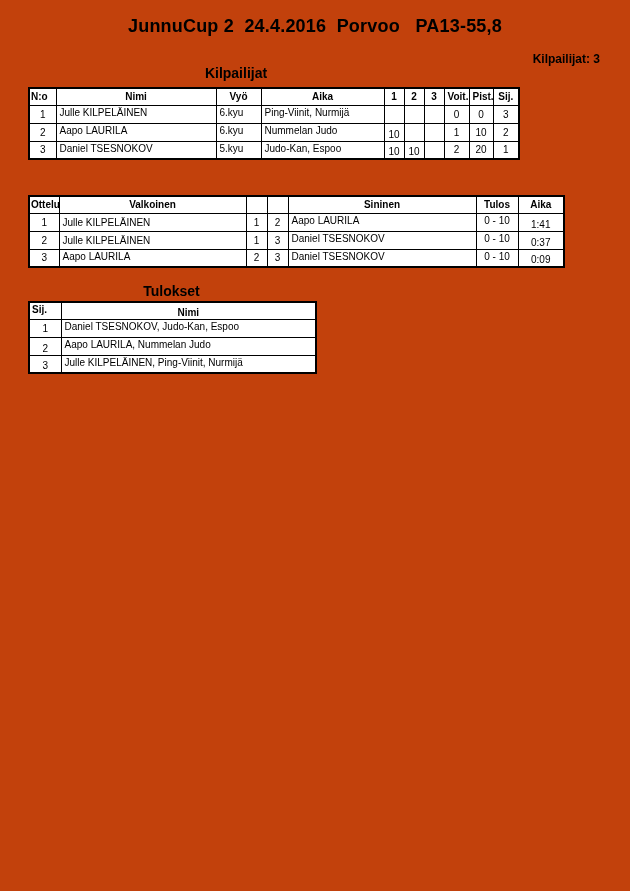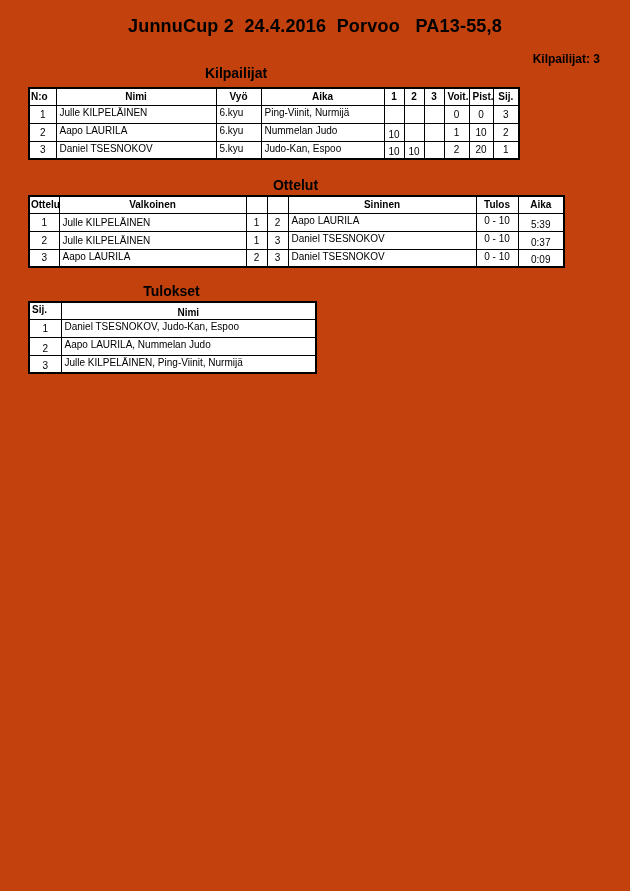--- a/index.html
+++ b/index.html
@@ -117,21 +117,20 @@
       <td class="vb">10</td>
       <td class="vb">10</td>
       <td class="vb"></td>
       <td>2</td>
       <td>20</td>
       <td>1</td>
     </tr>
   </tbody>
     </table>
 
-  <div class="sec-heading" id="h-ottelut">Ottelut</div>
 
   <table id="t-ottelut">
     <colgroup>
       <col style="width:30px">
         <col style="width:187px">
         <col style="width:21px">
         <col style="width:21px">
       <col style="width:188px">
         <col style="width:42px">
         <col style="width:46px">
@@ -146,21 +145,21 @@
       <th>Tulos</th>
       <th>Aika</th>
     </tr>
     <tr>
       <td>1</td>
       <td class="al pad-lg">Julle KILPELÄINEN</td>
       <td>1</td>
       <td>2</td>
       <td class="al vt">Aapo LAURILA</td>
       <td class="vt">0 - 10</td>
-      <td class="vb">5:39</td>
+      <td class="vb">1:41</td>
     </tr>
     <tr>
       <td>2</td>
       <td class="al pad-lg">Julle KILPELÄINEN</td>
       <td>1</td>
       <td>3</td>
       <td class="al vt">Daniel TSESNOKOV</td>
       <td class="vt">0 - 10</td>
       <td class="vb">0:37</td>
     </tr>

